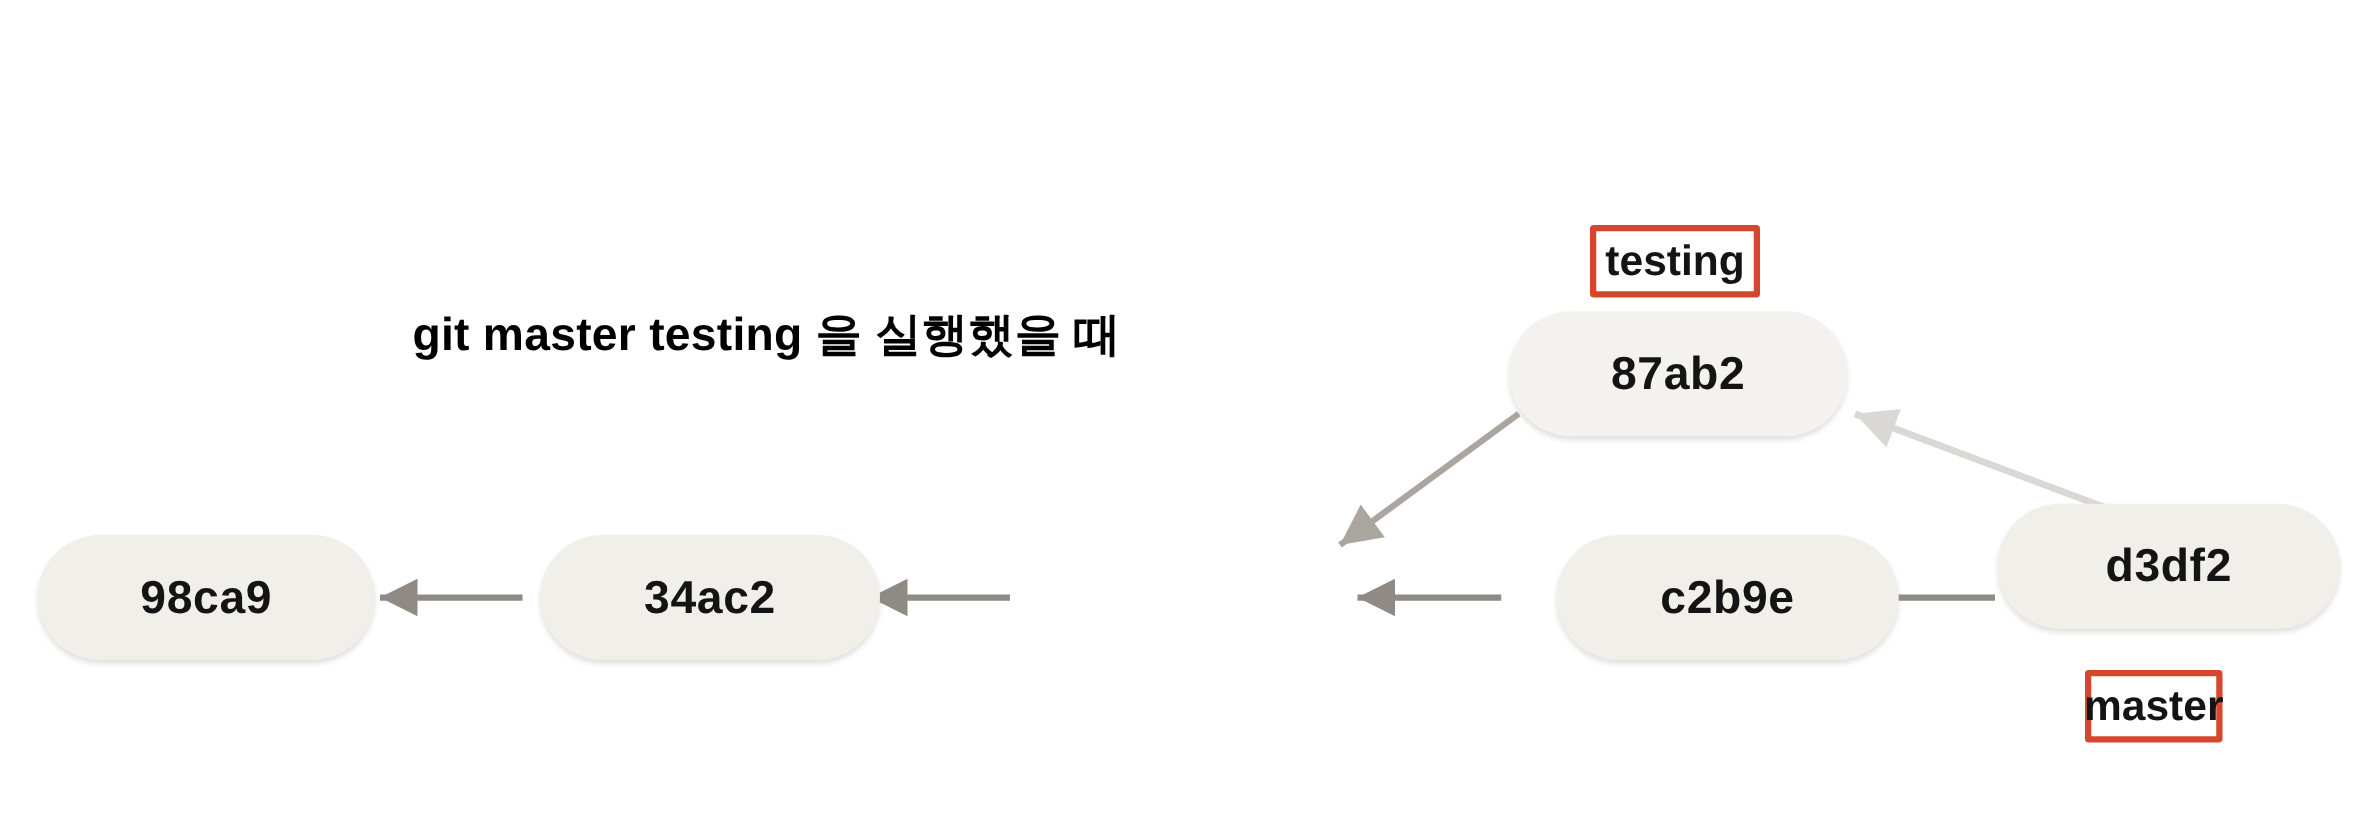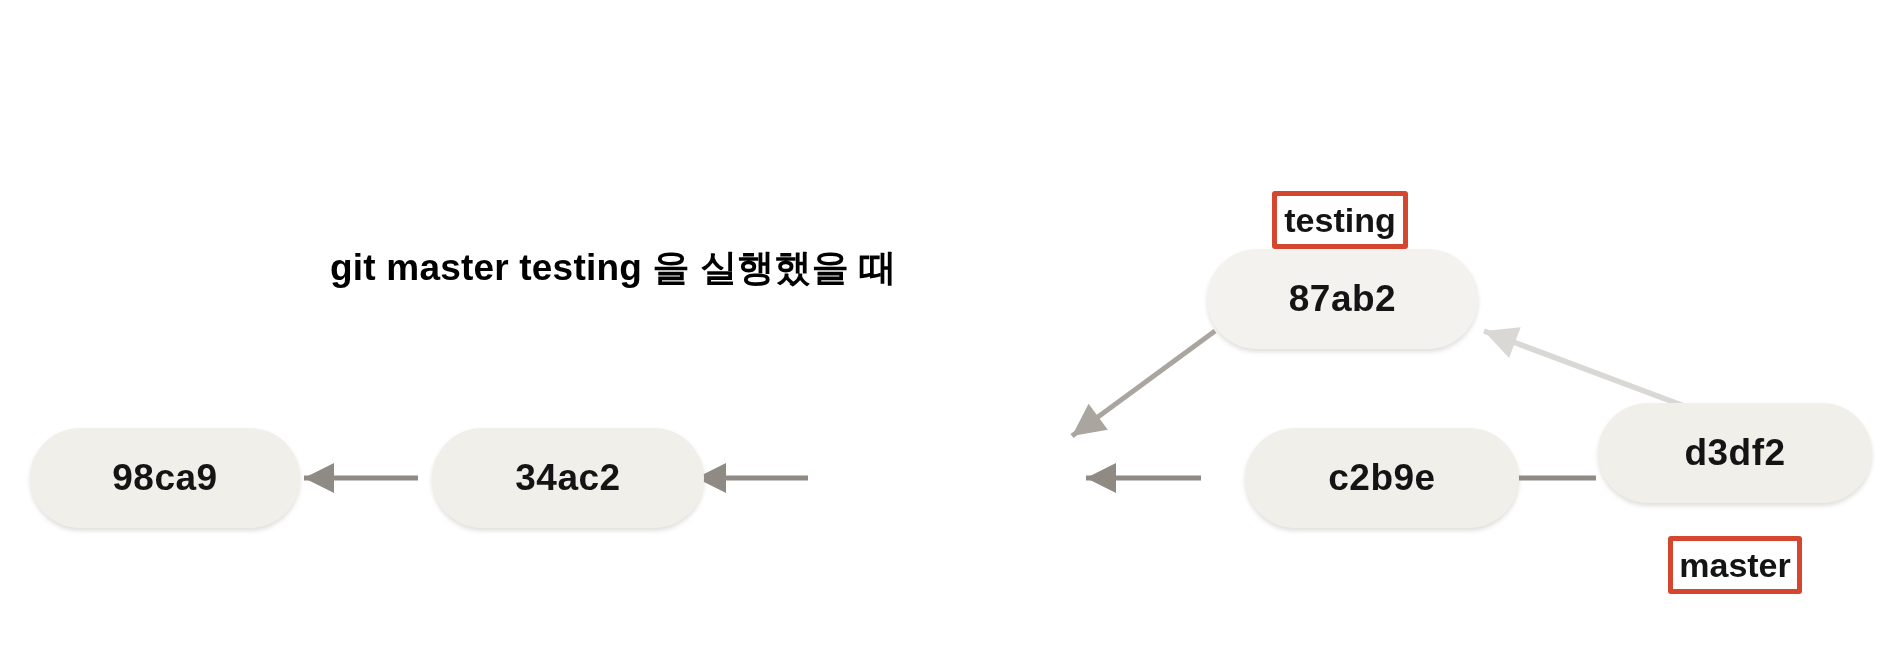--- a/index.html
+++ b/index.html
@@ -69,22 +69,22 @@
   .branch-label {
     position: absolute; z-index: 3;
     background: var(--branch-label-bg);
     border: 5px solid var(--branch-label-border);
     border-radius: 3px;
     display: flex; align-items: center; justify-content: center;
     font-size: 34px; font-weight: bold;
     color: var(--node-text);
     padding: 0 10px;
   }
-  .label-testing { left: 1272px; top: 180px; width: 136px; height: 58px; margin-top: 11px; }
-  .label-master  { left: 1668px; top: 536px; width: 134px; height: 58px; }
+  .label-testing { left: 1272px; top: 180px; width: 136px; height: 58px; }
+  .label-master  { left: 1668px; top: 536px; width: 110px; height: 58px; }
 </style>
 </head>
 <body>
 
 <div class="canvas">
 
   <svg class="edges-layer" width="1893" height="659" viewBox="0 0 1893 659" xmlns="http://www.w3.org/2000/svg">
     <defs>
       <marker id="arrow-dark" viewBox="0 0 10 10" refX="10" refY="5" markerWidth="7" markerHeight="6" orient="auto">
         <path class="head-dark" d="M0,0 L10,5 L0,10 z"></path>

